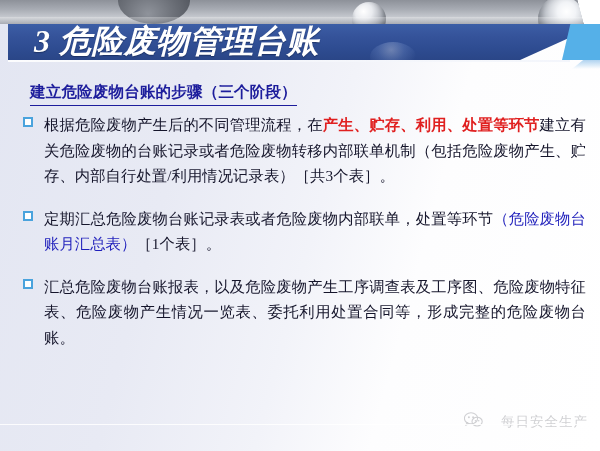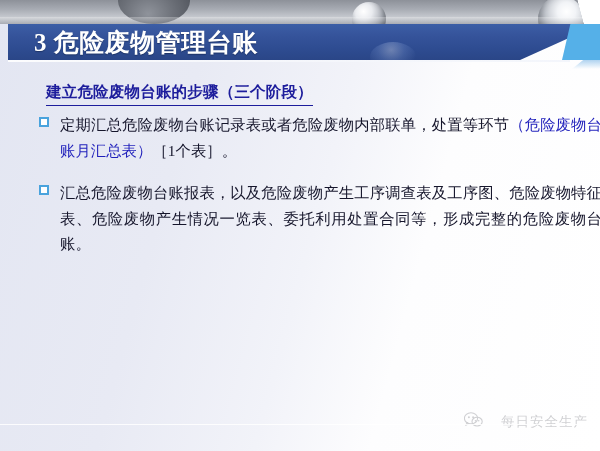--- a/index.html
+++ b/index.html
@@ -59,23 +59,24 @@
     clip-path:polygon(0 0,100% 0,100% 0,86.5% 100%,0 100%);
   }
   .titlebar-sphere{
     position:absolute;left:362px;top:18px;width:46px;height:30px;border-radius:50%;
     background:radial-gradient(ellipse at 46% 26%,rgba(255,255,255,.30) 0%,rgba(150,175,225,.20) 38%,rgba(46,76,145,0) 74%);
   }
   .title-text{
     position:absolute;left:34px;top:24px;height:36px;
     display:flex;align-items:center;
     font-family:"Liberation Serif","DejaVu Serif",serif;
-    font-size:25px;font-weight:700;color:#ffffff;
+    font-size:32px;font-weight:700;color:#ffffff;
     letter-spacing:.5px;text-shadow:0 1px 1px rgba(12,24,56,.45);
     white-space:nowrap;
+    font-style:italic;
   }
 
   
   .accent-block{
     position:absolute;right:0;top:24px;width:38px;height:36px;
     background:#55b0e8;
     -webkit-clip-path:polygon(22% 0,100% 0,100% 100%,0 100%);
     clip-path:polygon(22% 0,100% 0,100% 100%,0 100%);
   }
   .accent-tail{
@@ -85,21 +86,21 @@
     clip-path:polygon(40% 0,100% 0,100% 100%,0 100%);
   }
 
   .titlebar-underline{
     position:absolute;left:8px;top:60px;width:562px;height:2px;
     background:linear-gradient(90deg,rgba(255,255,255,.9),rgba(236,240,249,.6));
   }
 
   
   .content{
-    position:absolute;left:16px;top:62px;width:505px;height:353px;
+    position:absolute;left:0;top:62px;width:505px;height:353px;
   }
 
   .subtitle{
     position:absolute;left:30px;top:20px;
     font-size:15.5px;font-weight:700;color:#1d1d9c;
     letter-spacing:.2px;white-space:nowrap;
     border-bottom:1.6px solid #1d1d9c;padding-bottom:2px;
   }
 
   .bullets{
@@ -173,20 +174,26 @@
   <div class="accent-tail"></div>
   <div class="title-text">3 危险废物管理台账</div>
   <div class="titlebar-underline"></div>
 
   <div class="content">
 
     <div class="subtitle">建立危险废物台账的步骤（三个阶段）</div>
 
     <div class="bullets">
 
+      <div class="bullet">
+        <span class="bullet-marker"></span>
+        <div class="bullet-text">
+          <span>根据危险废物产生后的不同管理流程，在</span><span class="hl-red">产生、贮存、利用、处置等环节</span><span>建立有关危险废物的台账记录或者危险废物转移内部联单机制（包括危险废物产生、贮存、内部自行处置/利用情况记录表）［共3个表］。</span>
+        </div>
+      </div>
 
       <div class="bullet">
         <span class="bullet-marker"></span>
         <div class="bullet-text">
           <span>定期汇总危险废物台账记录表或者危险废物内部联单，处置等环节</span><span class="hl-blue">（危险废物台账月汇总表）</span><span>［1个表］。</span>
         </div>
       </div>
 
       <div class="bullet">
         <span class="bullet-marker"></span>

